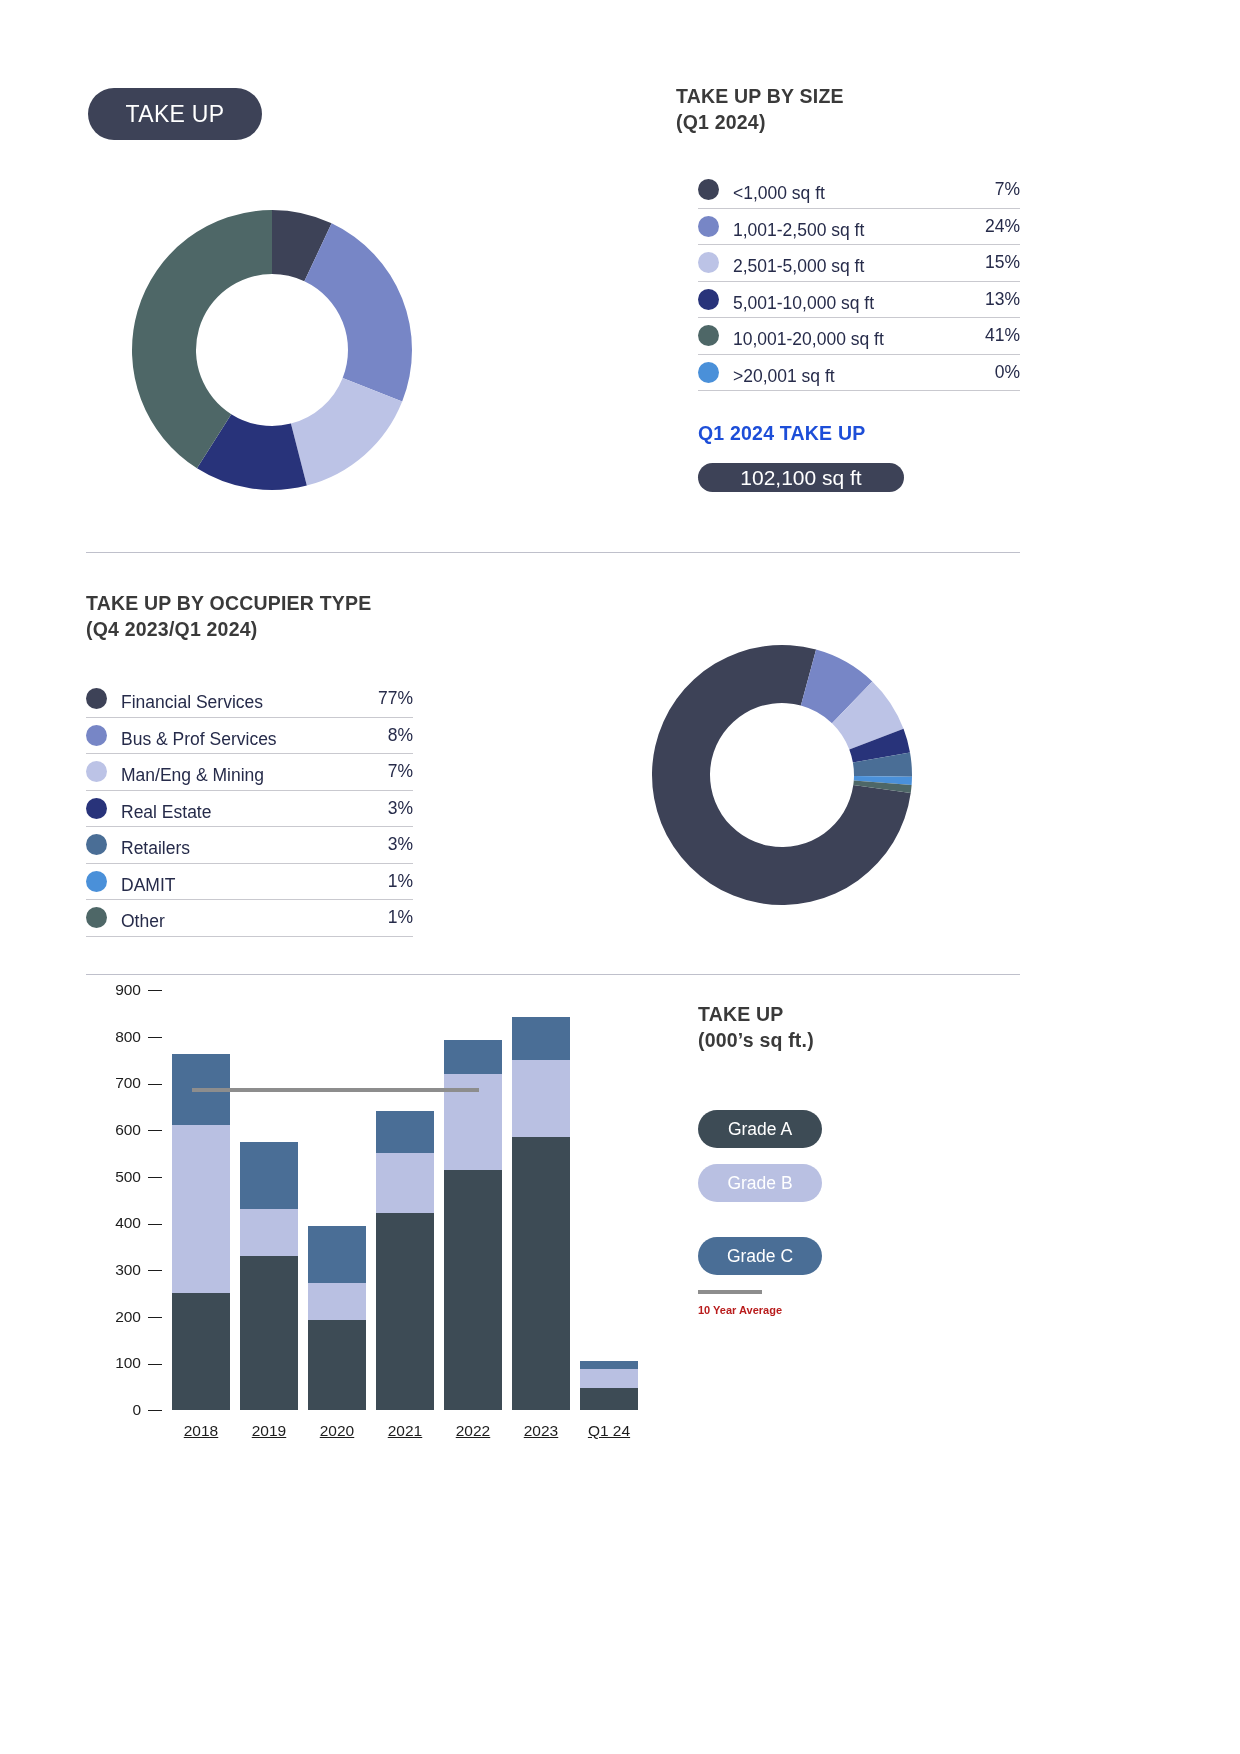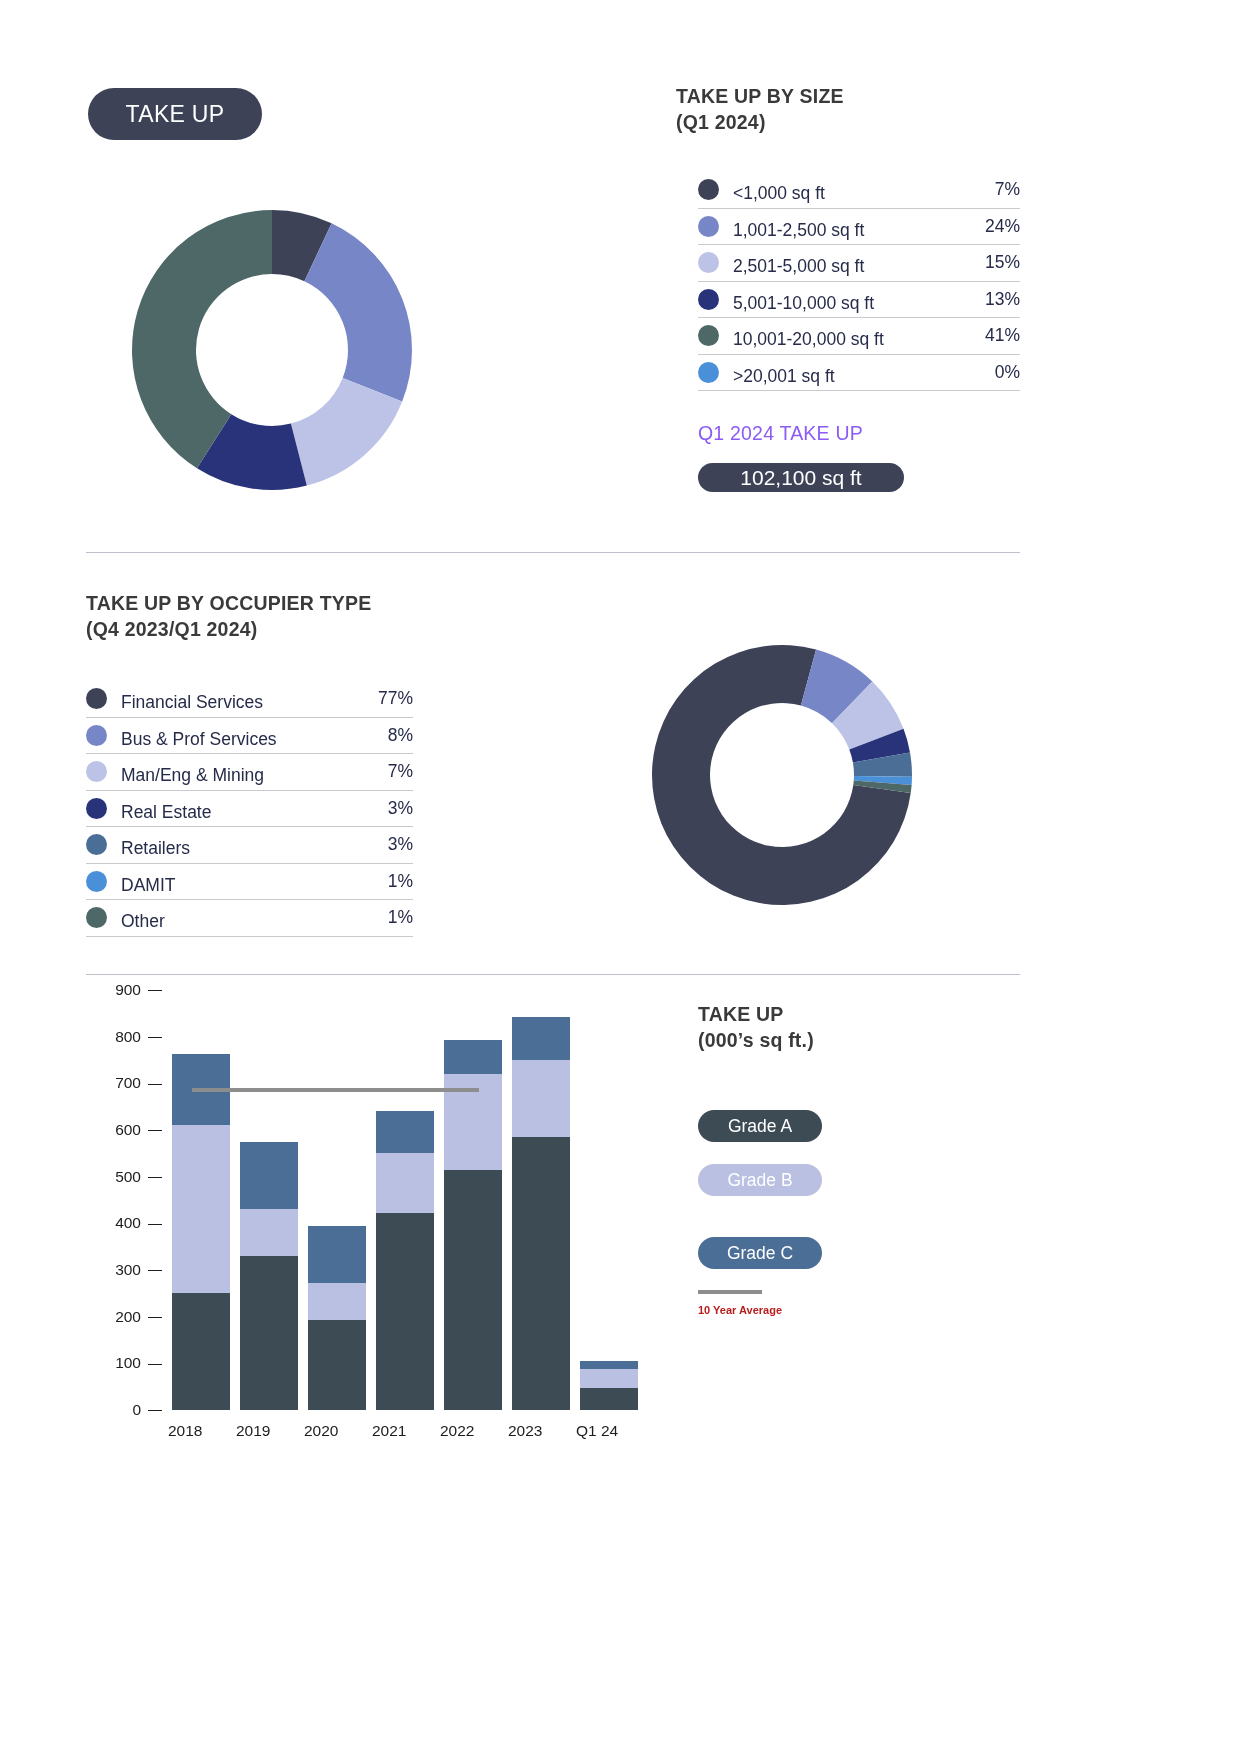--- a/index.html
+++ b/index.html
@@ -59,22 +59,22 @@
   .legend-value {
     font-size: 17.5px; color: #262b4a; text-align: right;
     flex: 0 0 auto;
   }
 
   #legend-size { left: 698px; top: 172px; width: 322px; }
   #legend-occ  { left: 86px;  top: 681px; width: 327px; }
 
   
   .subhead {
-    position: absolute; font-size: 19.5px; font-weight: normal;
-    color: #8b5cf6; letter-spacing: .2px;
+    position: absolute; font-size: 19.5px; font-weight: bold;
+    color: #1d4ed8; letter-spacing: .2px;
   }
   #q1-head { left: 698px; top: 422px; }
   #q1-pill {
     position: absolute; left: 698px; top: 463px;
     width: 206px; height: 29px;
     background: #3d4257; font-size: 21px;
   }
 
   
   .divider {
@@ -96,27 +96,27 @@
   .plot { position: absolute; left: 82px; top: 0; right: 0; height: 420px; }
   .bar-slot {
     position: absolute; bottom: 0; width: 58px;
   }
   .seg { position: absolute; width: 100%; left: 0; }
   .avgline {
     position: absolute; height: 4px; background: #8d8d8d;
   }
   .xlabels { position: absolute; left: 82px; top: 432px; right: 0; height: 28px; }
   .xlabel {
-    position: absolute; text-align: left; width: 66px;
-    font-size: 15.5px; color: #1d1d1d;
+    position: absolute; text-align: center; width: 66px;
+    font-size: 15.5px; color: #1d1d1d; text-decoration: underline;
   }
 
   
   .grade-pill {
-    position: absolute; width: 124px; height: 32px;
+    position: absolute; width: 124px; height: 38px;
     border-radius: 999px; display: flex; align-items: center;
     justify-content: center; font-size: 17.5px; color: #ffffff;
   }
   #grade-a { left: 698px; top: 1110px; background: #3d4b55; }
   #grade-b { left: 698px; top: 1164px; background: #b9c0e2; }
   #grade-c { left: 698px; top: 1221px; background: #4a6e96; margin-top: 16px; }
 
   #avg-swatch {
     position: absolute; left: 698px; top: 1290px;
     width: 64px; height: 4px; background: #8d8d8d;

